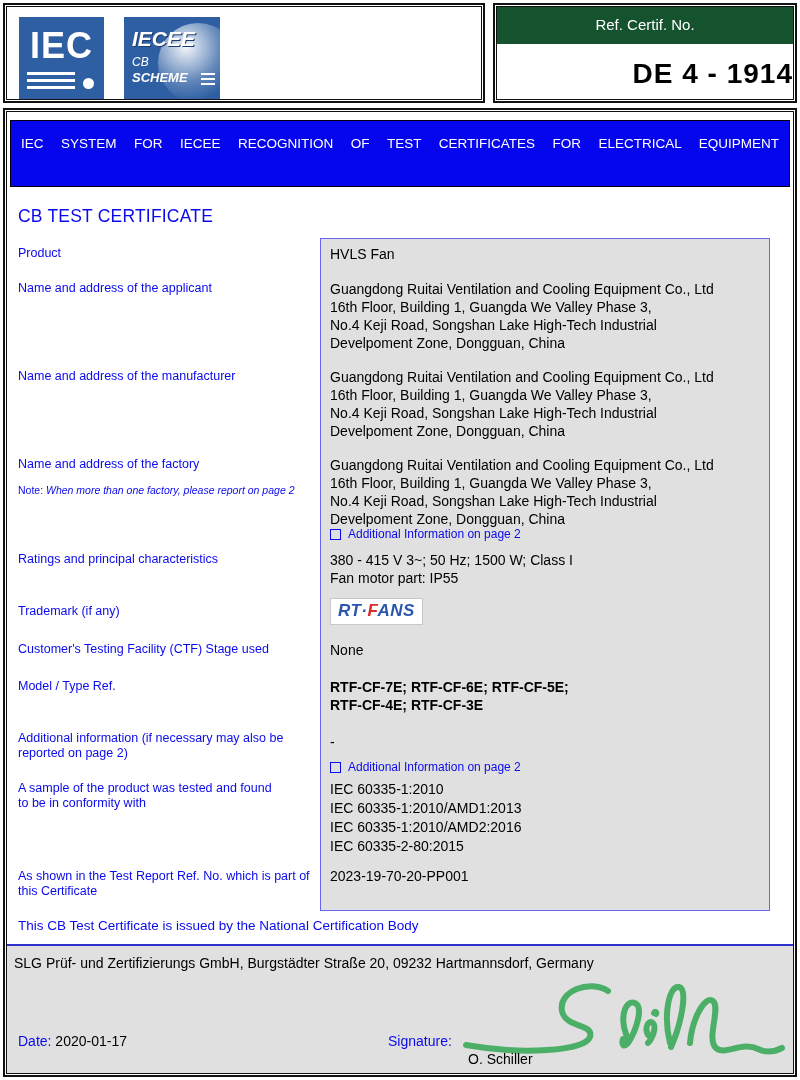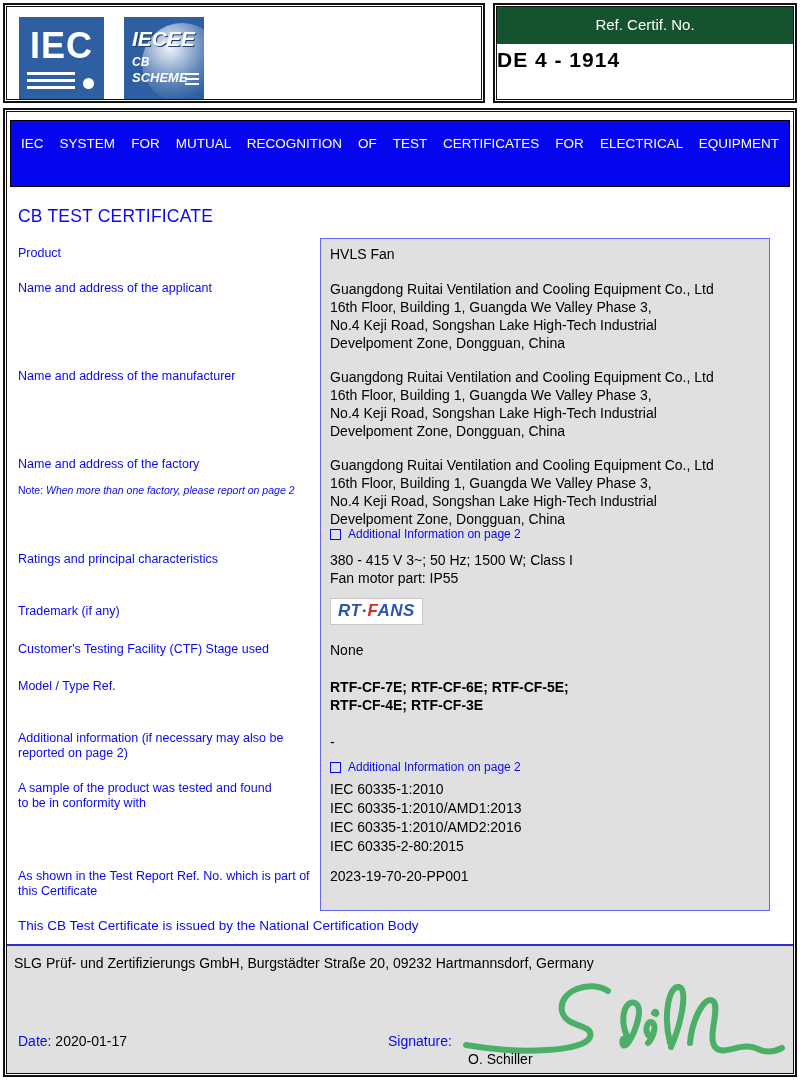--- a/index.html
+++ b/index.html
@@ -10,34 +10,34 @@
   .dbox { position:absolute; border:2px solid #111; padding:1px; background:#fff; }
   .dbox-inner { width:100%; height:100%; border:1px solid #111; position:relative; background:#fff; }
 
   
   .iec-logo { position:absolute; left:12px; top:10px; width:85px; height:82px; background:#2E5FA3; color:#fff; }
   .iec-text { font-size:36px; font-weight:bold; letter-spacing:1px; text-align:center; margin-top:8px; }
   .iec-lines { position:absolute; left:8px; bottom:10px; width:48px; }
   .iec-lines div { height:3px; background:#fff; margin-top:4px; }
   .iec-dot { position:absolute; right:10px; bottom:10px; width:11px; height:11px; border-radius:50%; background:#fff; }
 
-  .iecee-logo { position:absolute; left:117px; top:10px; width:80px; height:82px;
+  .iecee-logo { position:absolute; left:117px; top:10px; width:96px; height:82px;
     background:#2E5FA3; color:#fff; overflow:hidden; }
   .iecee-sphere { position:absolute; right:-18px; top:6px; width:80px; height:80px; border-radius:50%;
     background:radial-gradient(circle at 35% 30%, rgba(255,255,255,0.95), rgba(255,255,255,0.25) 45%, rgba(46,95,163,0) 72%); }
   .iecee-line1 { position:relative; font-size:21px; font-weight:bold; font-style:italic; margin:10px 0 0 8px; text-shadow:1px 1px 0 #1c3c6e; }
-  .iecee-line2 { position:relative; font-size:12px; font-weight:bold; font-style:italic; margin:4px 0 0 8px; }
+  .iecee-line2 { position:relative; font-size:12px; font-weight:normal; font-style:italic; margin:4px 0 0 8px; }
   .iecee-line3 { position:relative; font-size:13px; font-weight:bold; font-style:italic; margin:1px 0 0 8px; }
   .iecee-lines { position:absolute; right:5px; bottom:14px; width:14px; }
   .iecee-lines div { height:2px; background:#fff; margin-top:3px; }
 
   .ref-strip { position:absolute; left:0; top:0; width:100%; height:37px; background:#14532d;
     color:#fff; font-size:15px; text-align:center; line-height:36px; }
-  .ref-value { position:absolute; left:0; top:37px; width:100%; text-align:left;
-    font-size:21px; font-weight:bold; color:#000; letter-spacing:1px; padding-top:4px; }
+  .ref-value { position:absolute; left:0; top:37px; width:100%; text-align:right;
+    font-size:28px; font-weight:bold; color:#000; letter-spacing:1px; padding-top:14px; }
 
   
   .banner { position:absolute; left:10px; top:120px; width:780px; height:67px; background:#0505EE;
     border:1px solid #000; color:#fff; font-size:13.5px; line-height:21px; padding:12px 10px 0 10px; }
   .banner-l1 { text-align:justify; text-align-last:justify; }
 
   .title { position:absolute; left:18px; top:206px; font-size:17.5px; color:#0A0AEC; letter-spacing:0.2px; }
 
   
   .value-box { position:absolute; left:320px; top:238px; width:450px; height:673px;
@@ -102,21 +102,21 @@
       <div class="ref-strip">Ref. Certif. No.</div>
       <div class="ref-value">DE 4 - 1914</div>
     </div>
   </div>
 
   <div class="dbox" style="left:3px; top:108px; width:794px; height:969px;">
     <div class="dbox-inner"></div>
   </div>
 
   <div class="banner">
-    <div class="banner-l1">IEC SYSTEM FOR MUTUAL RECOGNITION OF TEST CERTIFICATES FOR ELECTRICAL EQUIPMENT</div>
+    <div class="banner-l1">IEC SYSTEM FOR IECEE RECOGNITION OF TEST CERTIFICATES FOR ELECTRICAL EQUIPMENT</div>
   </div>
 
   <div class="title">CB TEST CERTIFICATE</div>
 
   <div class="value-box"></div>
 
   <div class="lbl" style="top:246px;">Product</div>
   <div class="lbl" style="top:281px;">Name and address of the applicant</div>
   <div class="lbl" style="top:369px;">Name and address of the manufacturer</div>
   <div class="lbl" style="top:457px;">Name and address of the factory</div>

